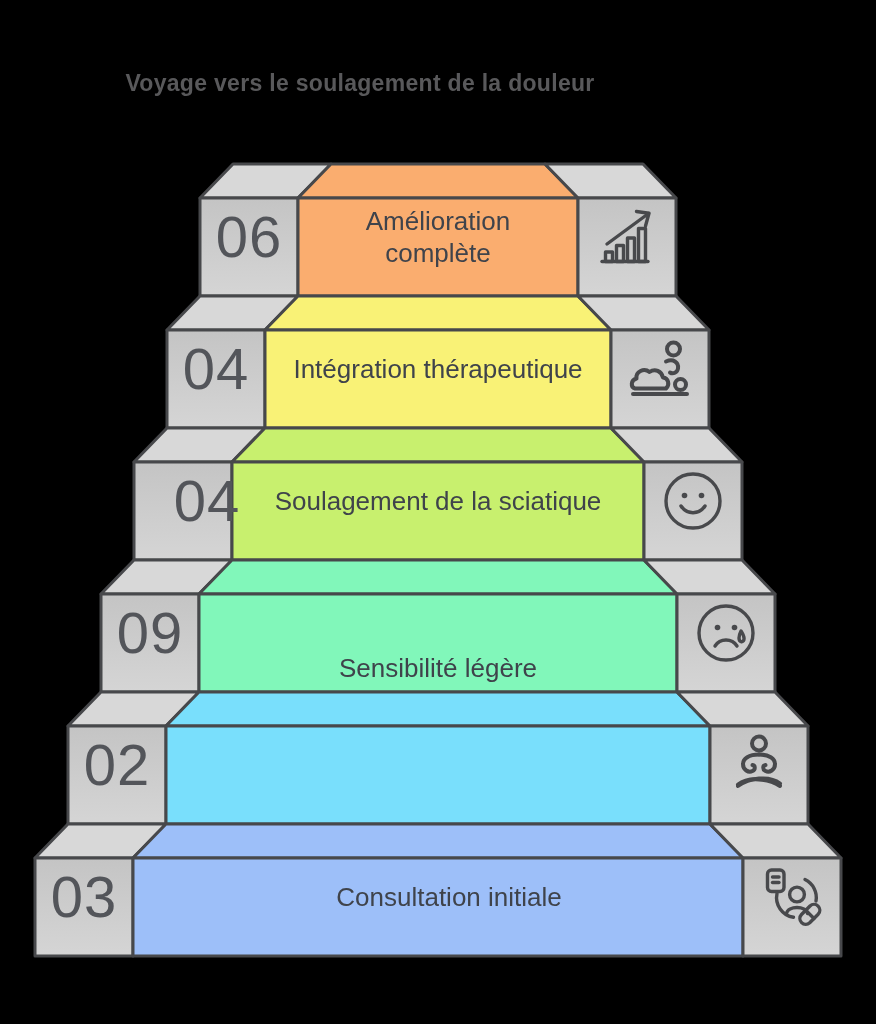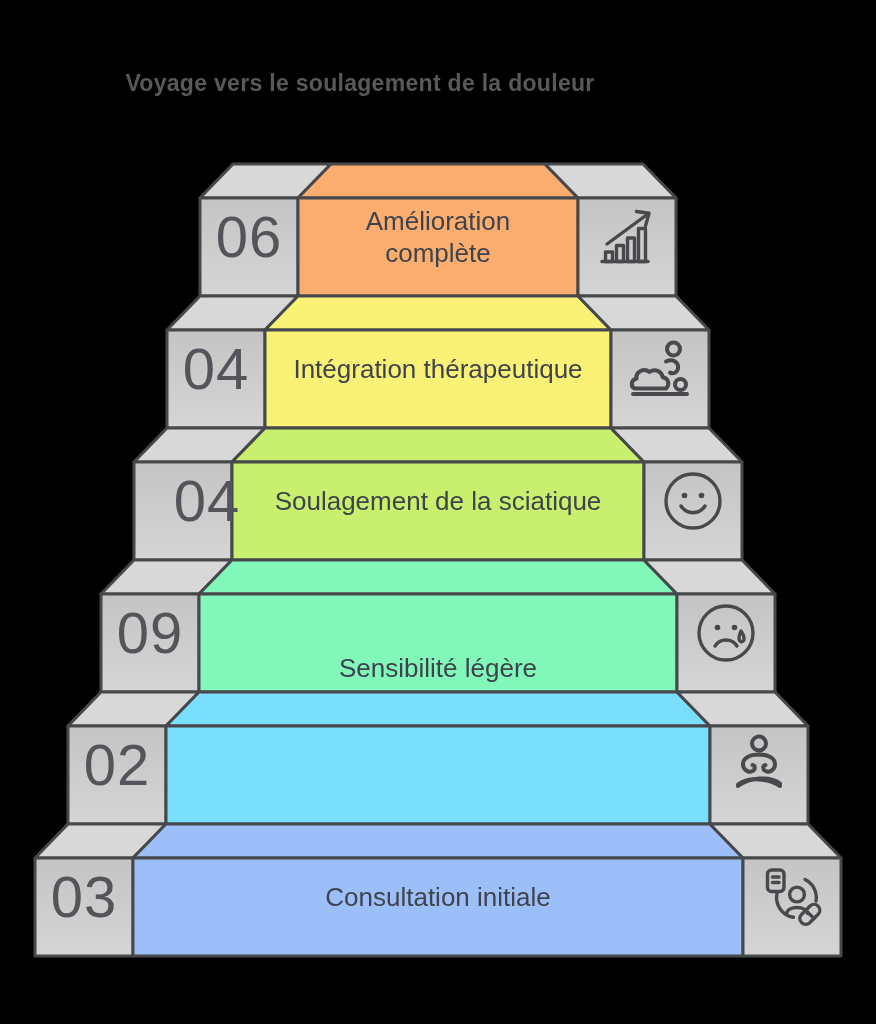--- a/index.html
+++ b/index.html
@@ -158,21 +158,21 @@
     <svg class="icon" width="64" height="64" viewBox="0 0 64 64">
       <circle class="st" cx="32" cy="10.5" r="7"></circle>
       <path class="st" d="M32,21.5 C22,21.5 16,25.5 16,31 C16,37 21.5,40 25.5,38 C28.5,36.5 28.5,32.5 25.5,32"></path>
       <path class="st" d="M32,21.5 C42,21.5 48,25.5 48,31 C48,37 42.5,40 38.5,38 C35.5,36.5 35.5,32.5 38.5,32"></path>
       <path class="st" d="M11,51.5 C22,43 42,46 53,53"></path>
       <path class="st" d="M53,50.5 C42,42 22,45 11,53"></path>
     </svg>
   </div>
 
   <div class="overlay-cell num" style="left:35px;top:858px;">03</div>
-  <div class="overlay-cell label" style="left:133px;top:858px;width:610px;border-radius:11px;">Consultation initiale</div>
+  <div class="overlay-cell label" style="left:144px;top:858px;width:610px;border-radius:11px;">Consultation initiale</div>
   <div class="overlay-cell iconbox" style="left:743px;top:858px;">
     <svg class="icon" width="64" height="64" viewBox="0 0 64 64">
       <rect class="st thin" x="7.5" y="5" width="16.5" height="21.5" rx="4"></rect>
       <path class="st thin" d="M12.5,12 H19"></path>
       <path class="st thin" d="M12.5,17.5 H19"></path>
       <circle class="st thin" cx="37" cy="29.5" r="7.4"></circle>
       <path class="st thin" d="M26.5,48.5 C28,40.5 46,40.5 47.5,48.5"></path>
       <path class="st thin" d="M45,14.5 A20,20 0 0 1 56,36"></path>
       <path class="st thin" d="M17,28.5 A20,20 0 0 0 33.5,52.3"></path>
       <path class="st thin" d="M41.5,49.5 L50,41 A5.8,5.8 0 0 1 58.2,49.2 L49.7,57.7 A5.8,5.8 0 0 1 41.5,49.5 Z"></path>

